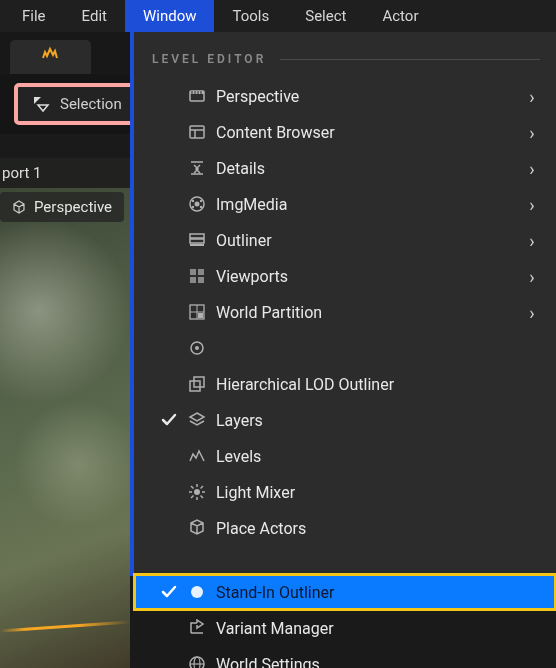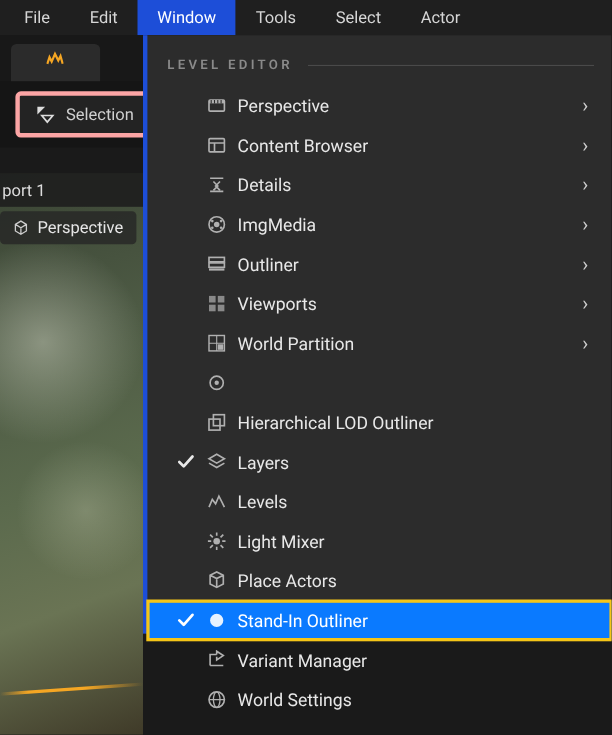--- a/index.html
+++ b/index.html
@@ -42,21 +42,21 @@
   .dd-header { display: flex; align-items: center; gap: 14px; padding: 20px 16px 12px 18px; }
   .dd-header .label { font-size: 12px; letter-spacing: 3px; color: #8a8a8a; font-weight: 600; }
   .dd-header .rule { flex: 1; height: 1px; background: #4a4a4a; }
 
   .dd-list { display: flex; flex-direction: column; }
   .dd-item { display: flex; align-items: center; height: 36px; padding: 0 12px 0 22px; color: #e8e8e8; font-size: 16px; position: relative; }
   .dd-item .checkcol { width: 26px; display:flex; align-items:center; justify-content:center; }
   .dd-item .iconcol  { width: 30px; display:flex; align-items:center; justify-content:center; color:#b0b0b0; }
   .dd-item .labelcol { flex: 1; padding-left: 4px; }
   .dd-item .chev { width: 24px; color:#cfcfcf; font-size: 18px; text-align:center; }
-  .dd-item.highlight { background: #0a7aff; color: #ffffff; }
+  .dd-item.highlight { background: #0a7aff; color: #0f172a; margin-top: 28px; }
   .dd-item.highlight .iconcol { color:#fff; }
   .dd-item.boxed { outline: 3px solid #f5c518; outline-offset: -2px; }
 
   svg { display:block; }
   .ico { width:18px; height:18px; }
 </style>
 </head>
 <body>
 <div class="root">
 

